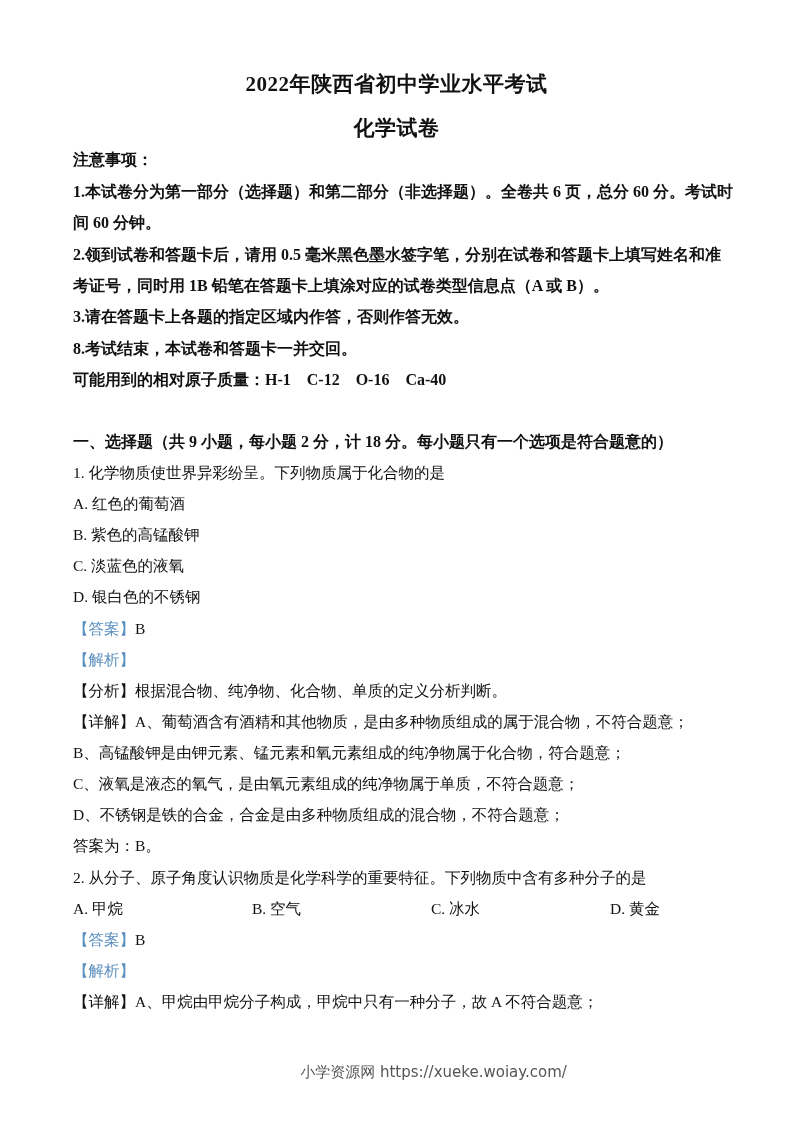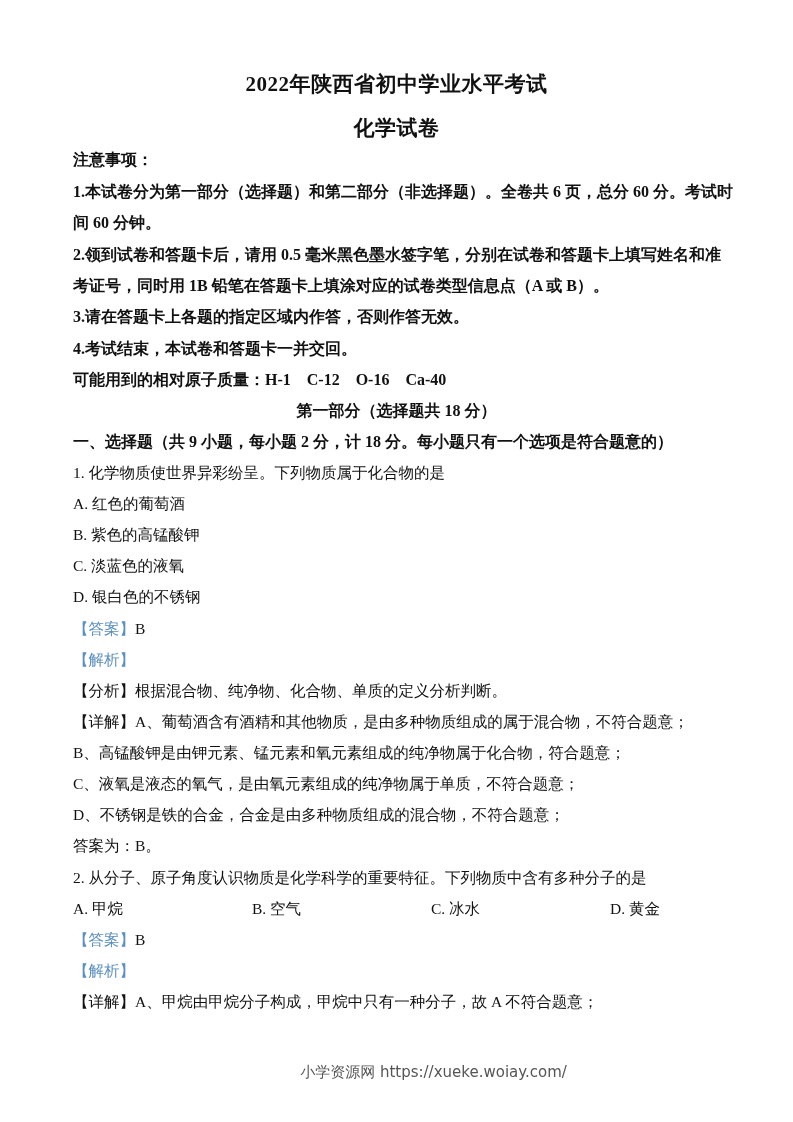--- a/index.html
+++ b/index.html
@@ -25,23 +25,22 @@
 <div class="page">
   <div class="title t1">2022年陕西省初中学业水平考试</div>
   <div class="title t2">化学试卷</div>
 
   <div class="line bold" style="top:150px">注意事项：</div>
   <div class="line bold" style="top:182px">1.本试卷分为第一部分（选择题）和第二部分（非选择题）。全卷共 6 页，总分 60 分。考试时</div>
   <div class="line bold" style="top:213px">间 60 分钟。</div>
   <div class="line bold" style="top:245px">2.领到试卷和答题卡后，请用 0.5 毫米黑色墨水签字笔，分别在试卷和答题卡上填写姓名和准</div>
   <div class="line bold" style="top:276px">考证号，同时用 1B 铅笔在答题卡上填涂对应的试卷类型信息点（A 或 B）。</div>
   <div class="line bold" style="top:307px">3.请在答题卡上各题的指定区域内作答，否则作答无效。</div>
-  <div class="line bold" style="top:339px">4.考试结束，本试卷和答题卡一并交回。</div>
+  <div class="line bold" style="top:339px">8.考试结束，本试卷和答题卡一并交回。</div>
   <div class="line bold" style="top:370px; white-space:pre">可能用到的相对原子质量：H-1    C-12    O-16    Ca-40</div>
-  <div class="line bold center" style="top:401px">第一部分（选择题共 18 分）</div>
   <div class="line bold" style="top:432px">一、选择题（共 9 小题，每小题 2 分，计 18 分。每小题只有一个选项是符合题意的）</div>
 
   <div class="line" style="top:463px">1. 化学物质使世界异彩纷呈。下列物质属于化合物的是</div>
   <div class="line" style="top:494px">A. 红色的葡萄酒</div>
   <div class="line" style="top:525px">B. 紫色的高锰酸钾</div>
   <div class="line" style="top:556px">C. 淡蓝色的液氧</div>
   <div class="line" style="top:587px">D. 银白色的不锈钢</div>
   <div class="line" style="top:619px">
     <span class="label">【答案】</span><span>B</span>
   </div>

